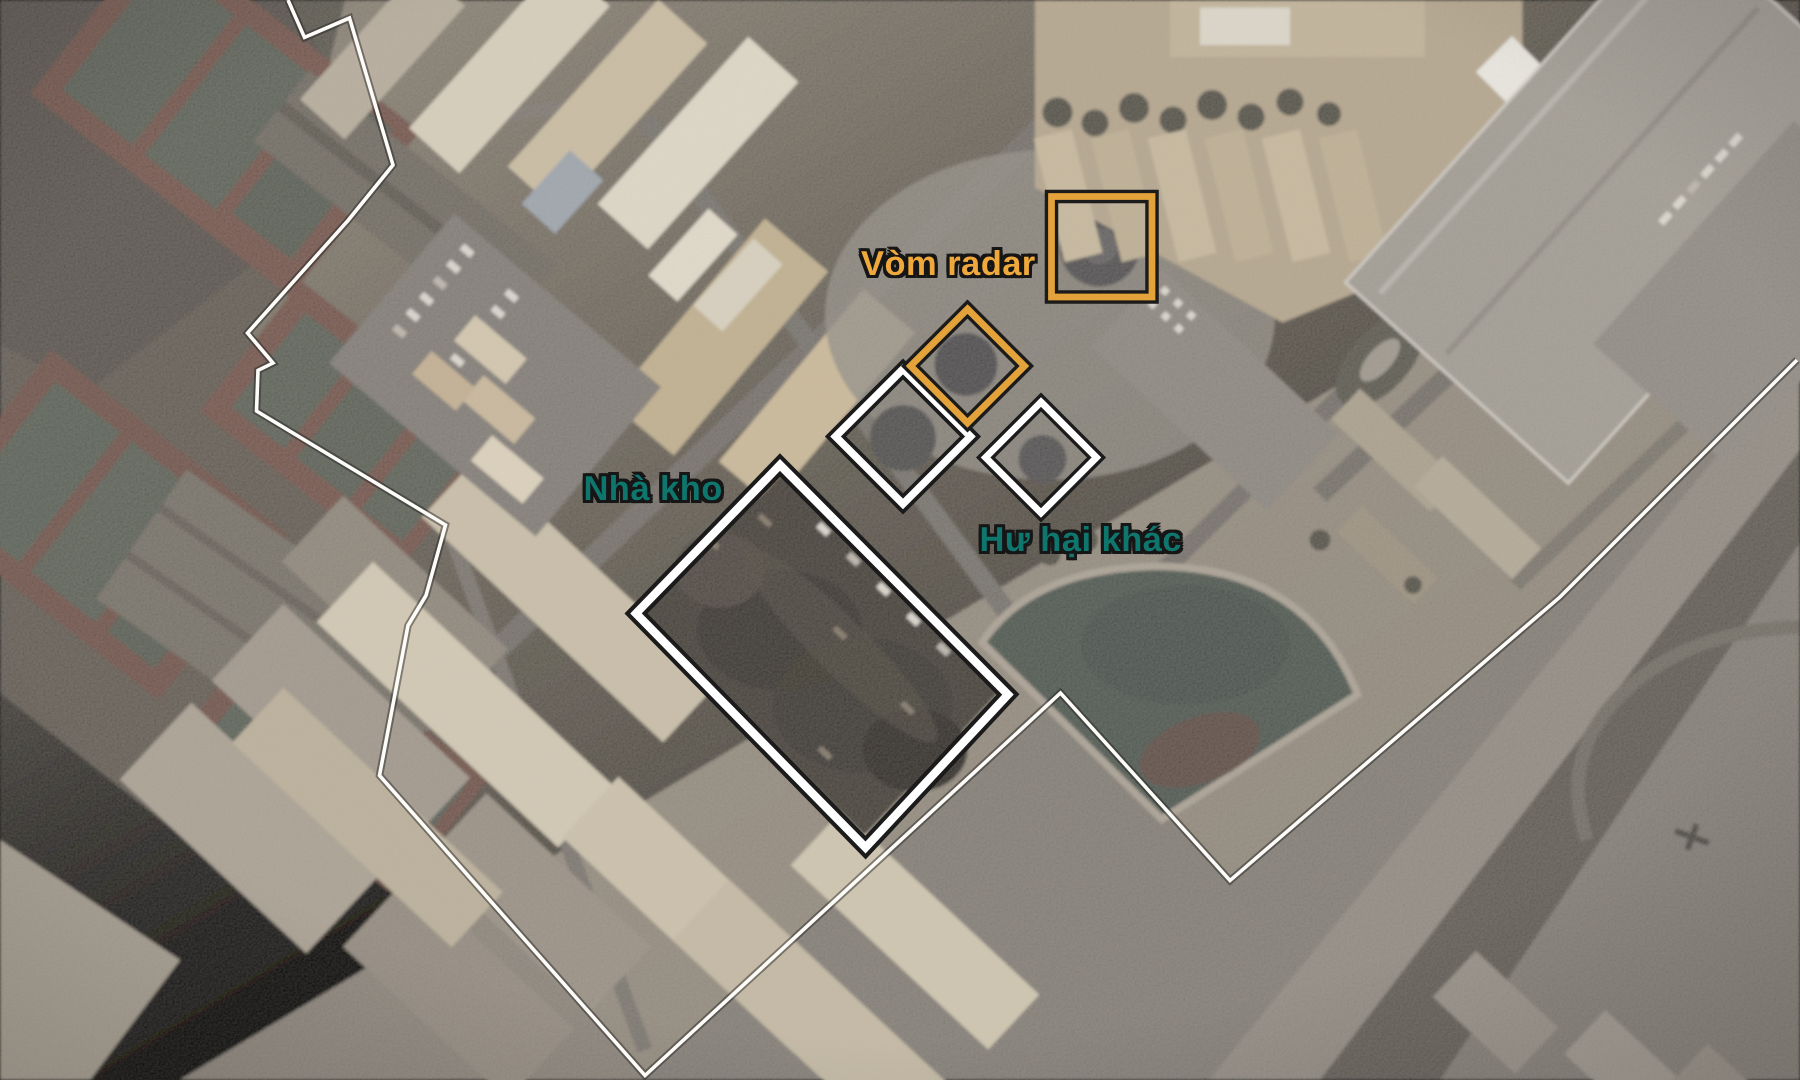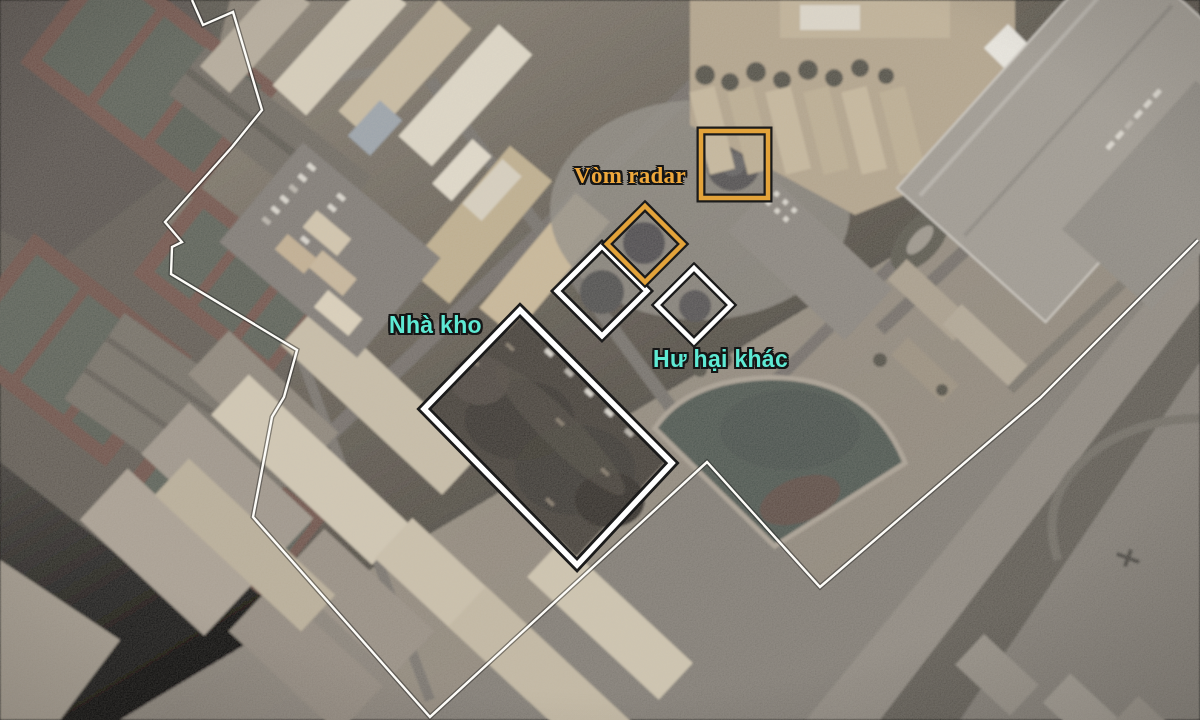--- a/index.html
+++ b/index.html
@@ -1,20 +1,20 @@
 <!DOCTYPE html>
 <html><head>
 <meta charset="utf-8">
 <style>
   html,body{margin:0;padding:0;background:#000;}
   .stage{position:relative;width:1200px;height:720px;overflow:hidden;
          font-family:"Liberation Sans",sans-serif;}
   .stage svg{position:absolute;left:0;top:0;display:block;}
   .map-label{position:absolute;font-weight:700;font-size:23px;line-height:1;
-    color:#5eead4;white-space:nowrap;letter-spacing:.3px;
+    color:#0f766e;white-space:nowrap;letter-spacing:.3px;
     text-shadow:-2px -2px 0 #161616,2px -2px 0 #161616,-2px 2px 0 #161616,
                  2px 2px 0 #161616,0 -2px 0 #161616,0 2px 0 #161616,
                  -2px 0 0 #161616,2px 0 0 #161616;}
   .map-label.orange{color:#EFA83C;}
   .casing{fill:none;stroke:#1b1b1b;stroke-linejoin:miter;}
   .mline{fill:none;stroke-linejoin:miter;}
   .car{fill:#dcd8d0;}
   .car2{fill:#b9b4ac;}
   .tree{fill:#4e4c43;}
 </style>
@@ -272,16 +272,16 @@
   <g>
     <polygon class="casing" stroke-width="9" points="645,206 683,244 645,282 607,244"></polygon>
     <polygon class="mline" stroke-width="4.5" points="645,206 683,244 645,282 607,244" stroke="#E3A33A"></polygon>
   </g>
   <g>
     <rect class="casing" stroke-width="9" x="701" y="131" width="67" height="67"></rect>
     <rect class="mline" stroke-width="4.5" fill="none" x="701" y="131" width="67" height="67" stroke="#E3A33A"></rect>
   </g>
 </svg>
 
-<div class="map-label orange" style="left:574px;top:164px;width:114px;text-align:left;font-family:Liberation Serif, serif;">Vòm radar</div>
+<div class="map-label orange" style="left:574px;top:164px;width:114px;text-align:left;">Vòm radar</div>
 <div class="map-label" style="left:389px;top:314px;">Nhà kho</div>
 <div class="map-label" style="left:613px;top:348px;padding-left:40px;">Hư hại khác</div>
 </div>
 
 </body></html>

